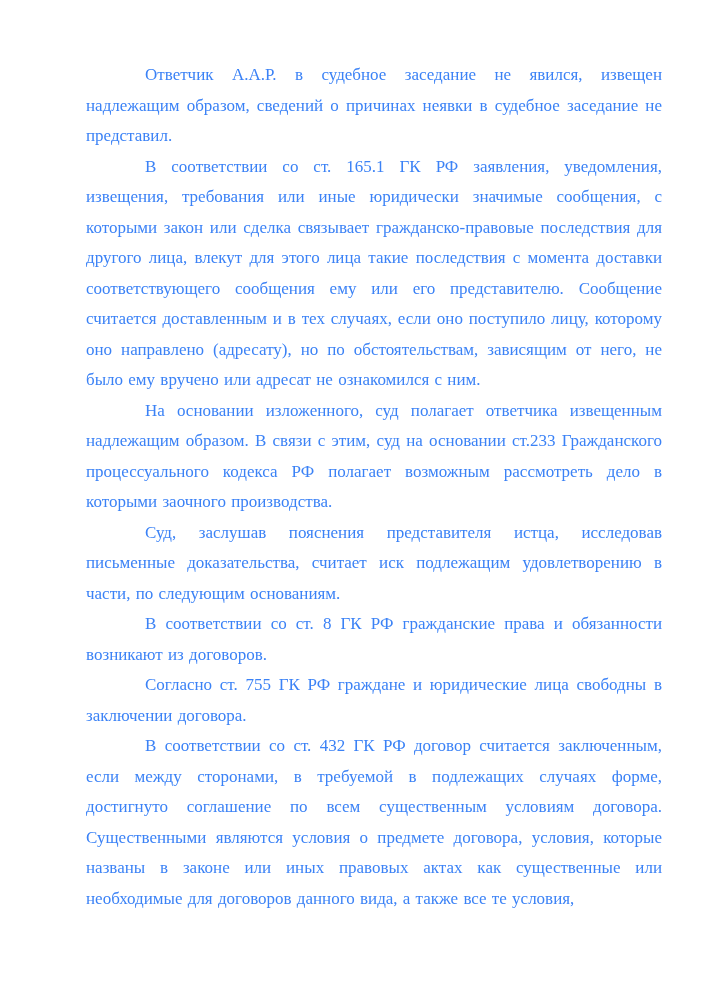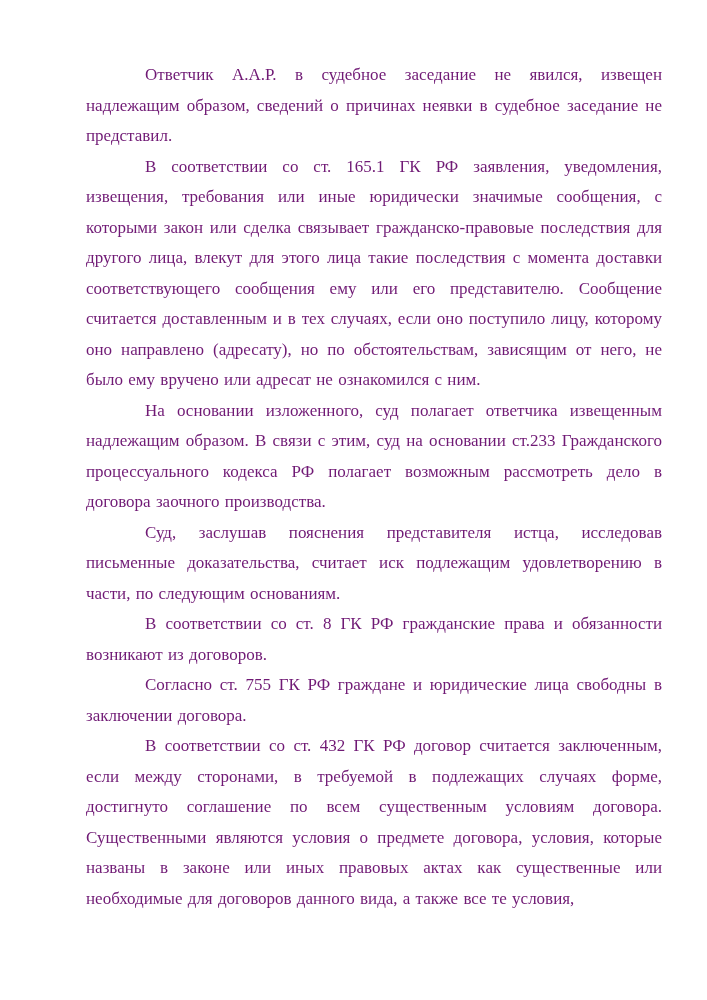--- a/index.html
+++ b/index.html
@@ -18,33 +18,33 @@
     width: 707px;
     height: 1000px;
     background: #ffffff;
     padding: 60px 45px 40px 86px;
   }
   .doc-body p.para {
     margin: 0;
     padding: 0;
     font-size: 17px;
     line-height: 30.5px;
-    color: #701a75;
+    color: #3b82f6;
     text-align: justify;
     text-indent: 59px;
     word-spacing: 1px;
     -webkit-font-smoothing: antialiased;
   }
 </style>
 </head>
 <body>
 
 <div class="page">
   <div class="doc-body">
     <p class="para">Ответчик А.А.Р. в судебное заседание не явился, извещен надлежащим образом, сведений о причинах неявки в судебное заседание не представил.</p>
     <p class="para">В соответствии со ст. 165.1 ГК РФ заявления, уведомления, извещения, требования или иные юридически значимые сообщения, с которыми закон или сделка связывает гражданско-правовые последствия для другого лица, влекут для этого лица такие последствия с момента доставки соответствующего сообщения ему или его представителю. Сообщение считается доставленным и в тех случаях, если оно поступило лицу, которому оно направлено (адресату), но по обстоятельствам, зависящим от него, не было ему вручено или адресат не ознакомился с ним.</p>
-    <p class="para">На основании изложенного, суд полагает ответчика извещенным надлежащим образом. В связи с этим, суд на основании ст.233 Гражданского процессуального кодекса РФ полагает возможным рассмотреть дело в договора заочного производства.</p>
+    <p class="para">На основании изложенного, суд полагает ответчика извещенным надлежащим образом. В связи с этим, суд на основании ст.233 Гражданского процессуального кодекса РФ полагает возможным рассмотреть дело в которыми заочного производства.</p>
     <p class="para">Суд, заслушав пояснения представителя истца, исследовав письменные доказательства, считает иск подлежащим удовлетворению в части, по следующим основаниям.</p>
     <p class="para">В соответствии со ст. 8 ГК РФ гражданские права и обязанности возникают из договоров.</p>
     <p class="para">Согласно ст. 755 ГК РФ граждане и юридические лица свободны в заключении договора.</p>
     <p class="para">В соответствии со ст. 432 ГК РФ договор считается заключенным, если между сторонами, в требуемой в подлежащих случаях форме, достигнуто соглашение по всем существенным условиям договора. Существенными являются условия о предмете договора, условия, которые названы в законе или иных правовых актах как существенные или необходимые для договоров данного вида, а также все те условия,</p>
   </div>
 </div>
 
 </body></html>

